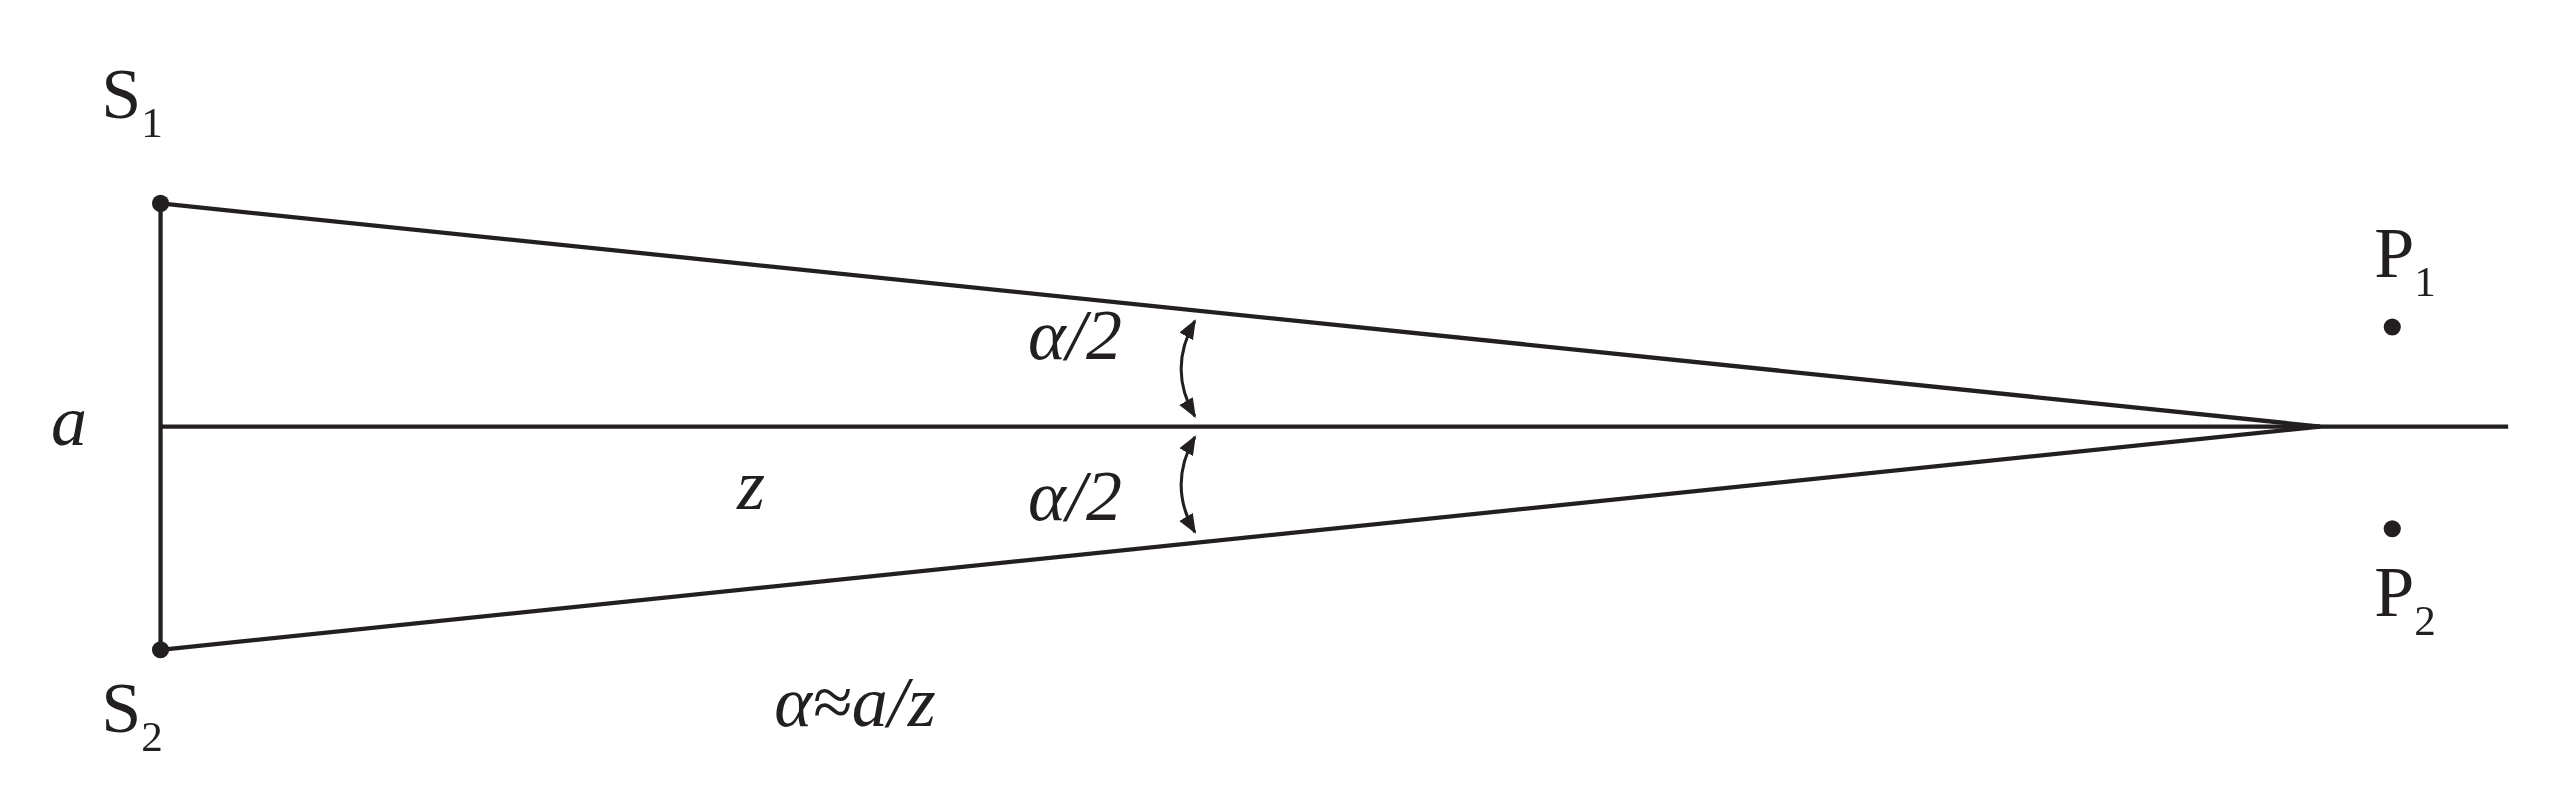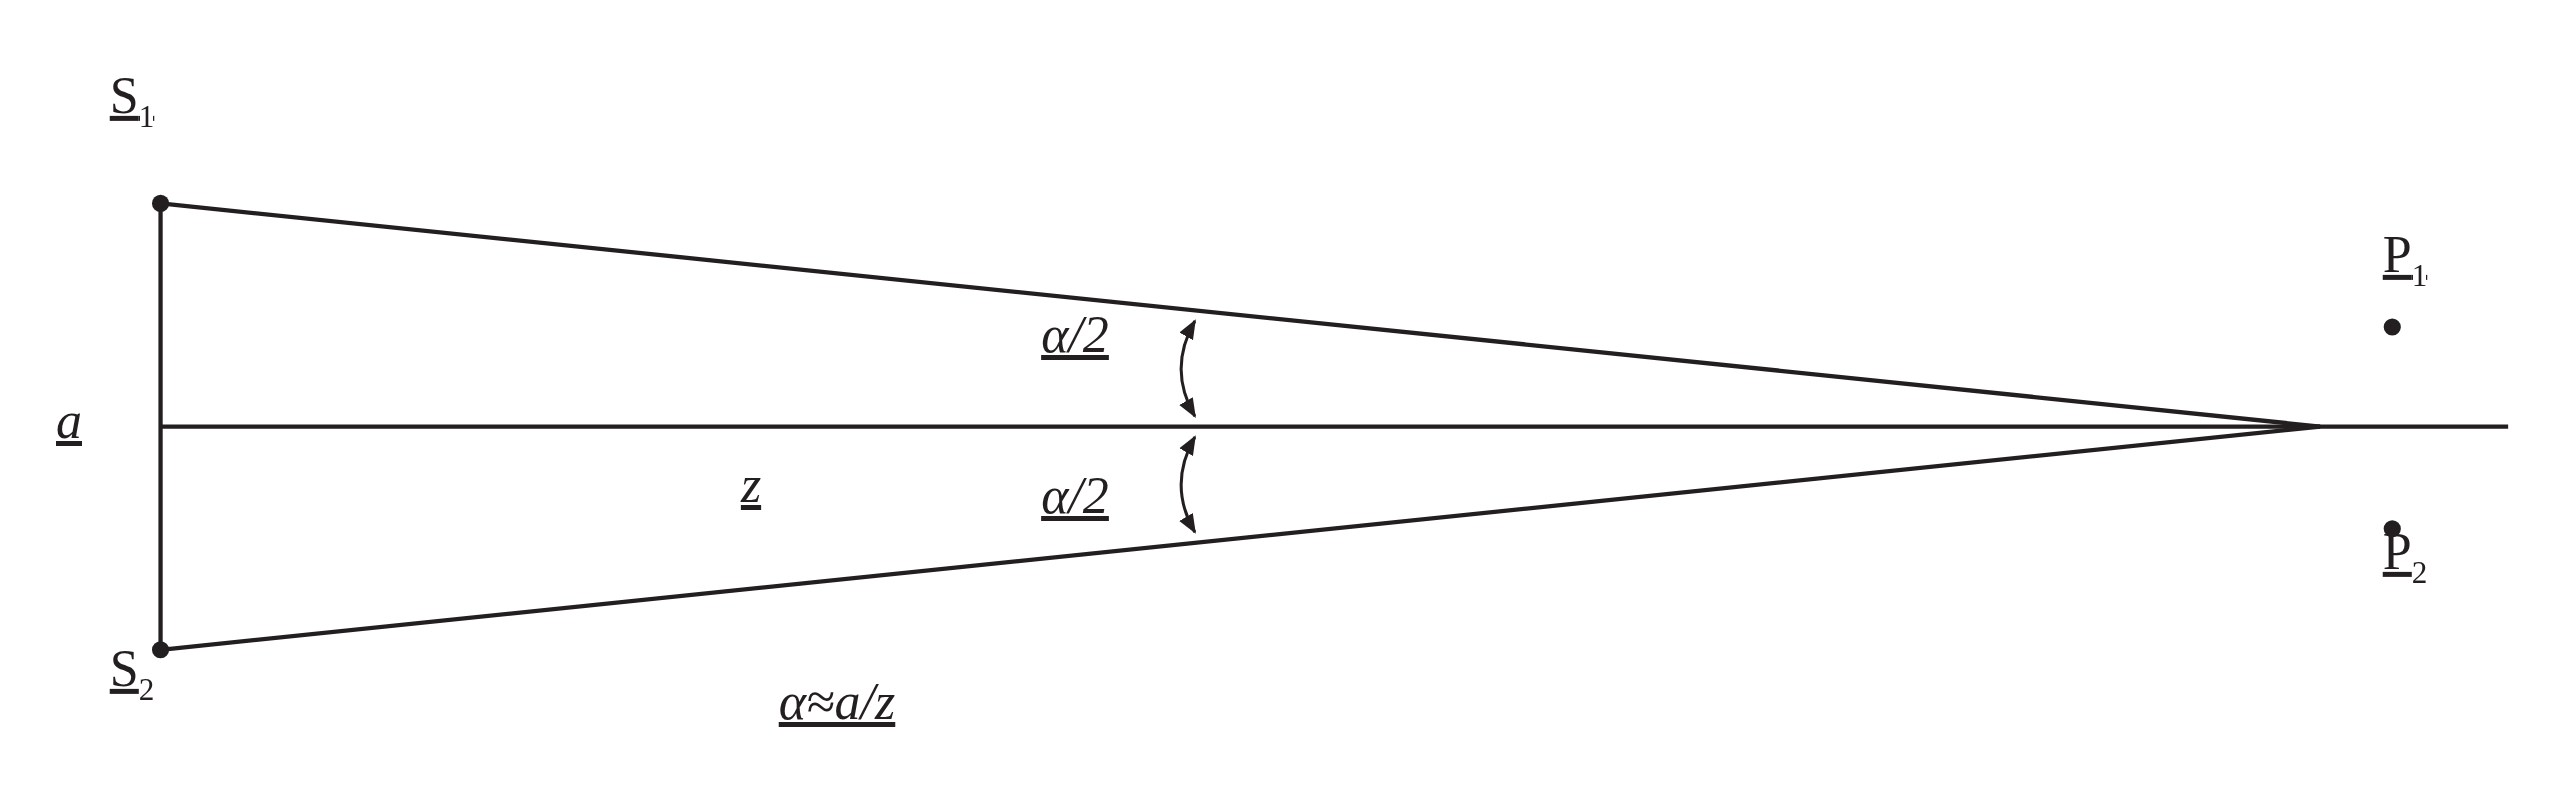--- a/index.html
+++ b/index.html
@@ -17,25 +17,24 @@
     color: #231f20;
   }
   #geometry-svg {
     position: absolute;
     top: 0;
     left: 0;
   }
   .label {
     position: absolute;
     transform: translate(-50%, -50%);
-    font-size: 52px;
+    font-size: 72px;
     line-height: 1;
     white-space: nowrap;
     user-select: none;
-    text-decoration: underline;
   }
   .label .sub {
     font-size: 0.6em;
     vertical-align: -0.45em;
   }
   .italic {
     font-style: italic;
   }
 </style>
 </head>
@@ -65,36 +64,36 @@
     <circle cx="187" cy="237" r="10" fill="#231f20"></circle>
     <circle cx="187" cy="757" r="10" fill="#231f20"></circle>
     <circle cx="2787" cy="381" r="10" fill="#231f20"></circle>
     <circle cx="2787" cy="616" r="10" fill="#231f20"></circle>
   </svg>
 
   <div class="label" style="left:132px; top:101px">
     <span>S</span><span class="sub">1</span>
   </div>
 
-  <div class="label" style="left:132px; top:674px">
+  <div class="label" style="left:132px; top:715px">
     <span>S</span><span class="sub">2</span>
   </div>
 
   <div class="label italic" style="left:69px; top:421px">a</div>
 
   <div class="label italic" style="left:751px; top:485px">z</div>
 
   <div class="label italic" style="left:1075px; top:335px">α/2</div>
 
   <div class="label italic" style="left:1075px; top:496px">α/2</div>
 
-  <div class="label italic" style="left:837px; top:702px">α≈a/z</div>
+  <div class="label italic" style="left:855px; top:702px">α≈a/z</div>
 
   <div class="label" style="left:2405px; top:260px">
     <span>P</span><span class="sub">1</span>
   </div>
 
-  <div class="label" style="left:2405px; top:557px">
+  <div class="label" style="left:2405px; top:599px">
     <span>P</span><span class="sub">2</span>
   </div>
 
 </div>
 
 
 </body></html>

